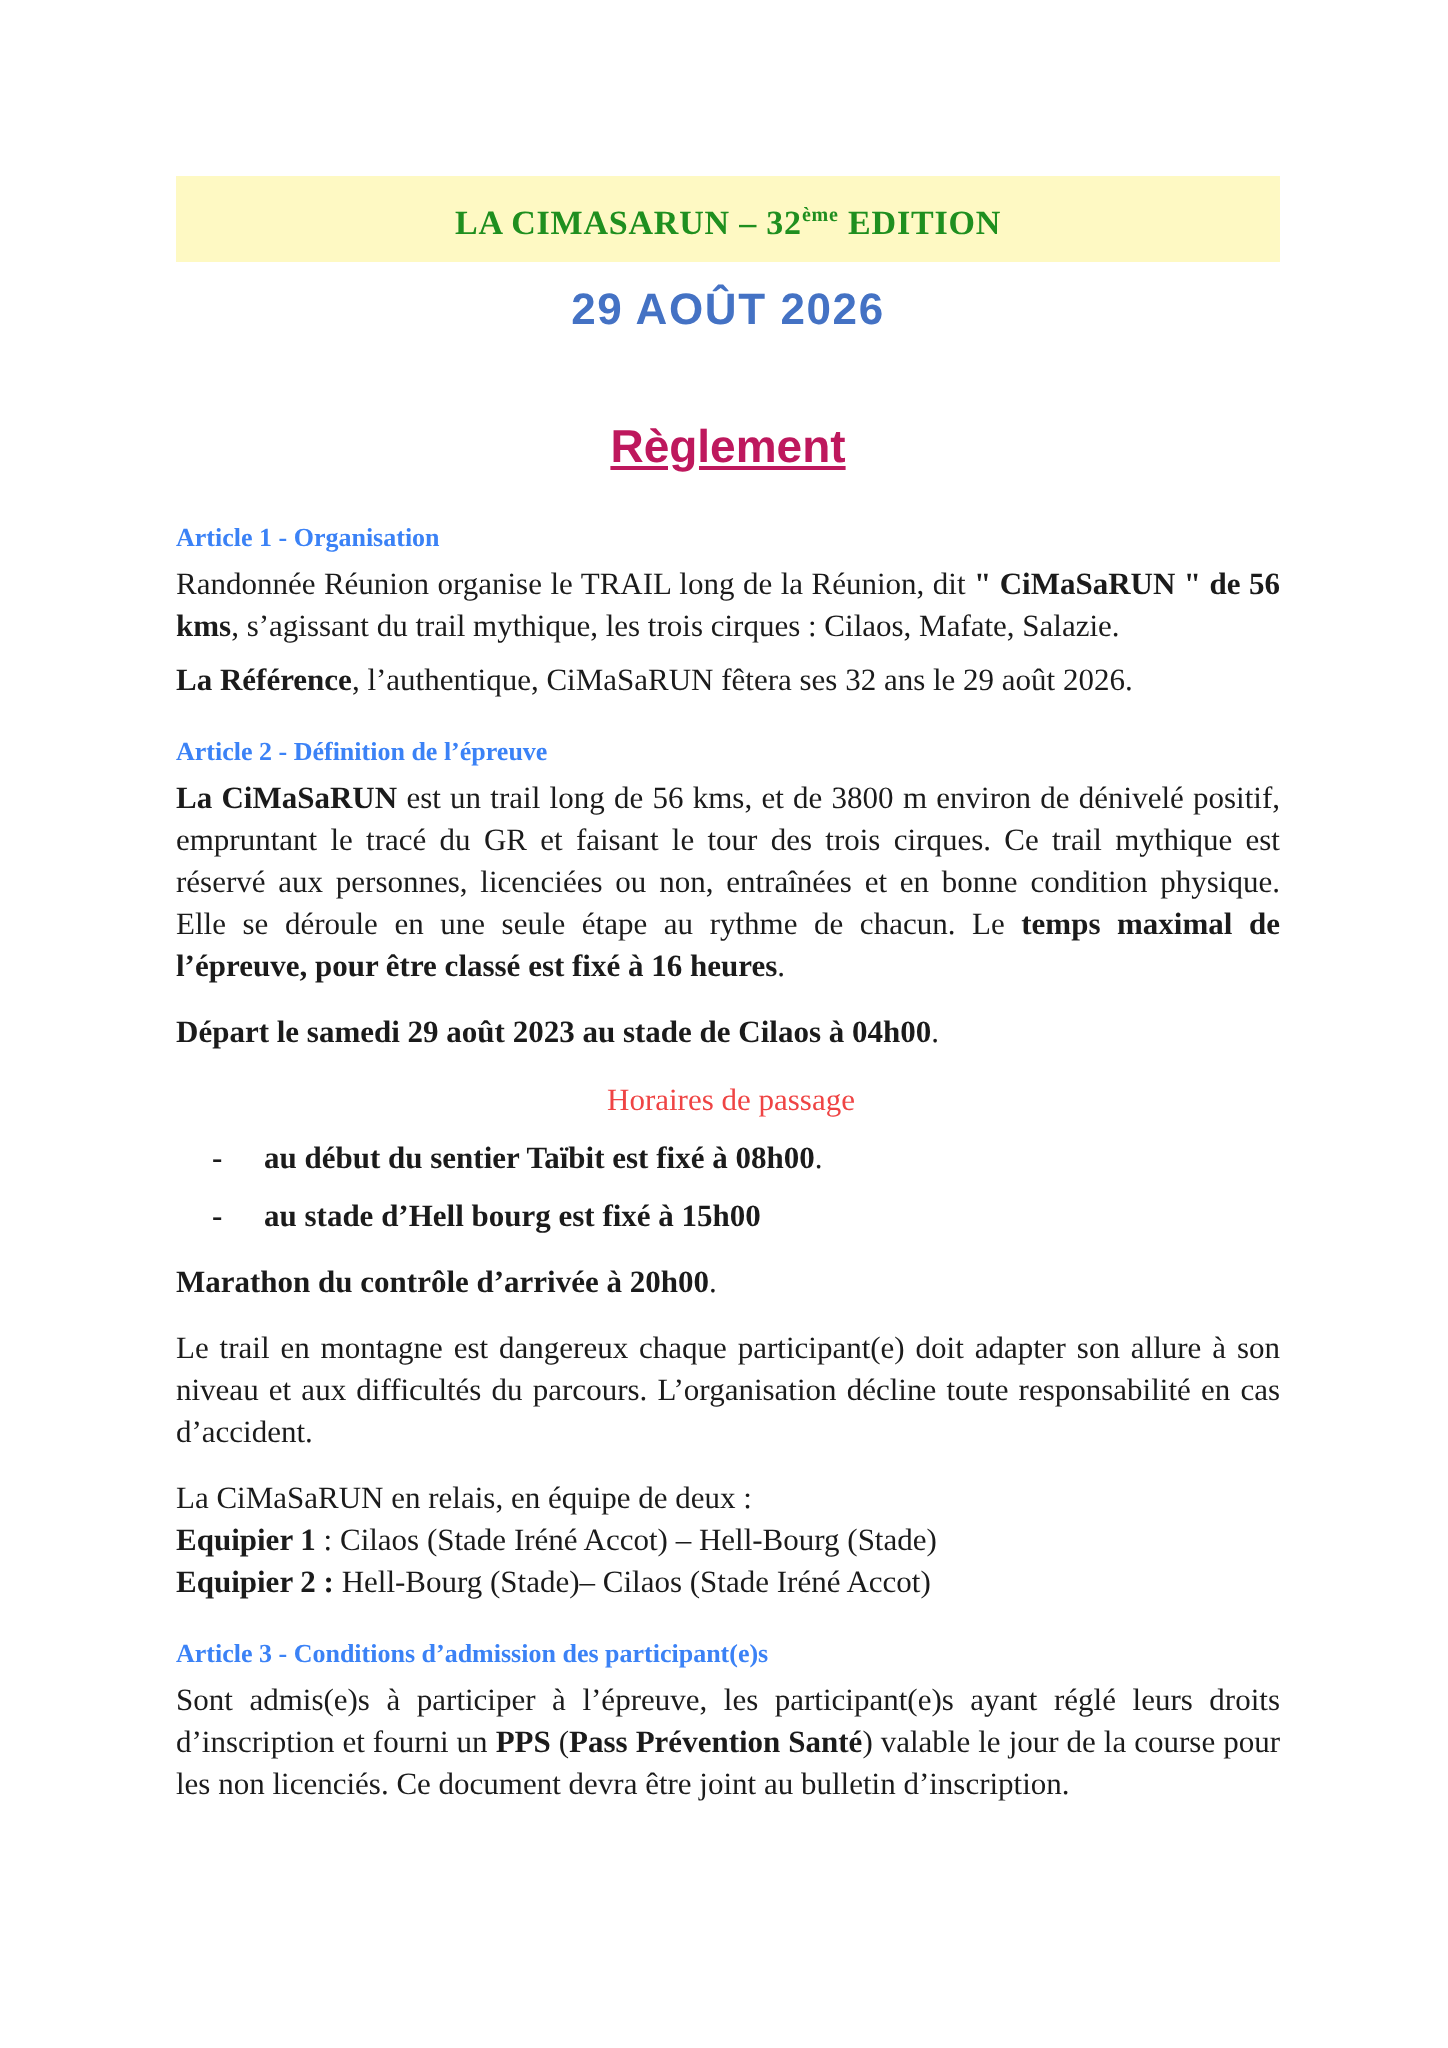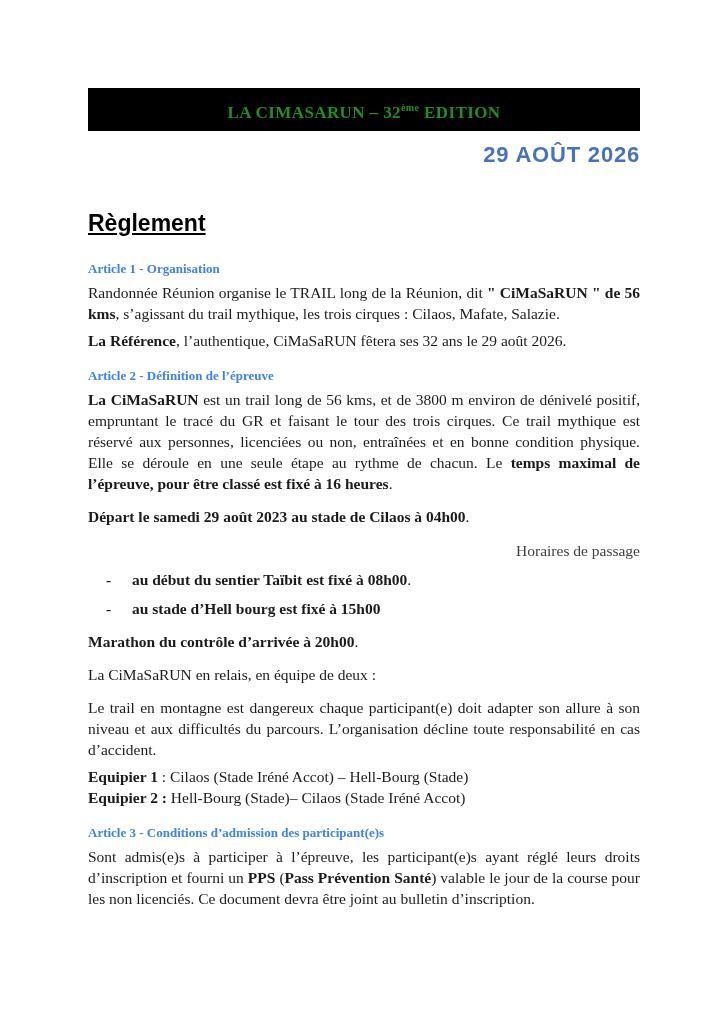--- a/index.html
+++ b/index.html
@@ -11,64 +11,65 @@
     font-size: 15.5px;
     line-height: 21px;
     color: #1b1b1b;
   }
   .page {
     box-sizing: border-box;
     width: 724px; height: 1024px;
     padding: 88px 84px 10px 88px;
   }
   .banner {
-    background: #000000;
+    background: #fef9c3;
     text-align: center;
     padding: 9px 0 8px 0;
   }
   .banner-title {
     font-family: "Liberation Serif", serif;
     font-weight: bold;
     font-size: 17px;
     color: #1F8F1F;
     letter-spacing: 0.4px;
   }
   .banner-title sup { font-size: 10px; }
   .date-line {
-    text-align: right;
+    text-align: center;
     font-family: "Liberation Sans", sans-serif;
     font-weight: bold;
     font-size: 22px;
     color: #4472C4;
     letter-spacing: 0.8px;
     margin: 13px 0 0 0;
   }
   .main-heading {
     font-family: "Liberation Sans", sans-serif;
     font-weight: bold;
     font-size: 23px;
-    color: #000000;
+    color: #be185d;
     text-decoration: underline;
     margin: 48px 0 24px 0;
+    text-align: center;
   }
   .article {
     font-family: "Liberation Serif", serif;
     font-weight: bold;
     font-size: 13px;
     color: #3b82f6;
     margin: 14px 0 3px 0;
   }
   .para { margin: 0 0 6px 0; text-align: justify; }
   .para.gap { margin-top: 12px; }
   .para.tight { margin-bottom: 0; }
   .red-head {
-    color: #404040;
+    color: #ef4444;
     margin: 13px 0 8px 0;
     padding-left: 3px;
-    text-align: right;
+    text-align: center;
   }
   .bullet {
     display: flex;
     margin: 0 0 8px 0;
     padding-left: 18px;
   }
   .bullet .dash { width: 26px; flex: 0 0 26px; font-weight: bold; }
   .b { font-weight: bold; }
 </style>
 </head>
@@ -94,21 +95,21 @@
       <p class="red-head">Horaires de passage</p>
       <div class="bullet">
         <span class="dash">-</span>
         <span class="btext"><span class="b">au début du sentier Taïbit est fixé à 08h00</span><span>.</span></span>
       </div>
       <div class="bullet">
         <span class="dash">-</span>
         <span class="btext"><span class="b">au stade d’Hell bourg est fixé à 15h00</span></span>
       </div>
       <p class="para gap"><span class="b">Marathon du contrôle d’arrivée à 20h00</span><span>.</span></p>
+      <p class="para gap"><span>Le trail en montagne est dangereux chaque participant(e) doit adapter son allure à son niveau et aux difficultés du parcours. L’organisation décline toute responsabilité en cas d’accident.</span></p>
       <p class="para gap tight"><span>La CiMaSaRUN en relais, en équipe de deux :</span></p>
-      <p class="para gap"><span>Le trail en montagne est dangereux chaque participant(e) doit adapter son allure à son niveau et aux difficultés du parcours. L’organisation décline toute responsabilité en cas d’accident.</span></p>
       <p class="para tight"><span class="b">Equipier 1</span><span> : Cilaos (Stade Iréné Accot) – Hell-Bourg (Stade)</span></p>
       <p class="para tight"><span class="b">Equipier 2 :</span><span> Hell-Bourg (Stade)– Cilaos (Stade Iréné Accot)</span></p>
       <h3 class="article">Article 3 - Conditions d’admission des participant(e)s</h3>
       <p class="para"><span>Sont admis(e)s à participer à l’épreuve, les participant(e)s ayant réglé leurs droits d’inscription et fourni un </span><span class="b">PPS</span><span> (</span><span class="b">Pass Prévention Santé</span><span>) valable le jour de la course pour les non licenciés. Ce document devra être joint au bulletin d’inscription.</span></p>
     </div>
 
 </div>
 
 </body></html>

